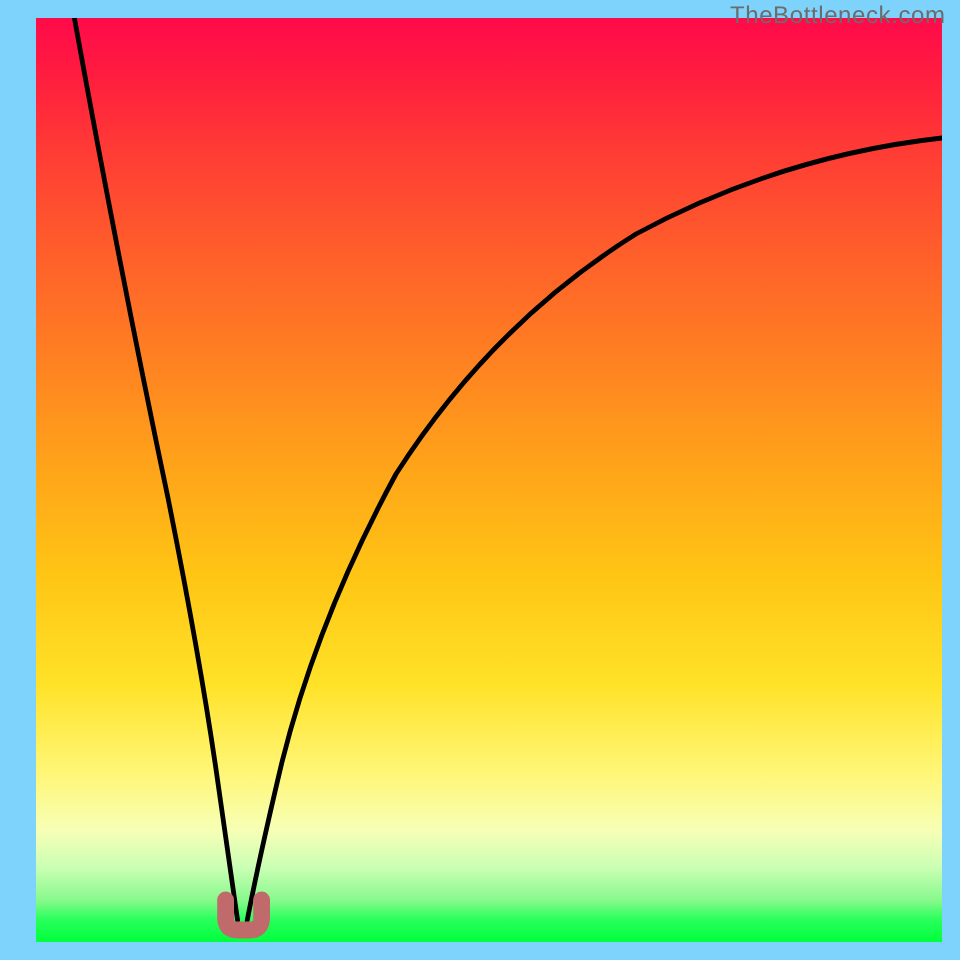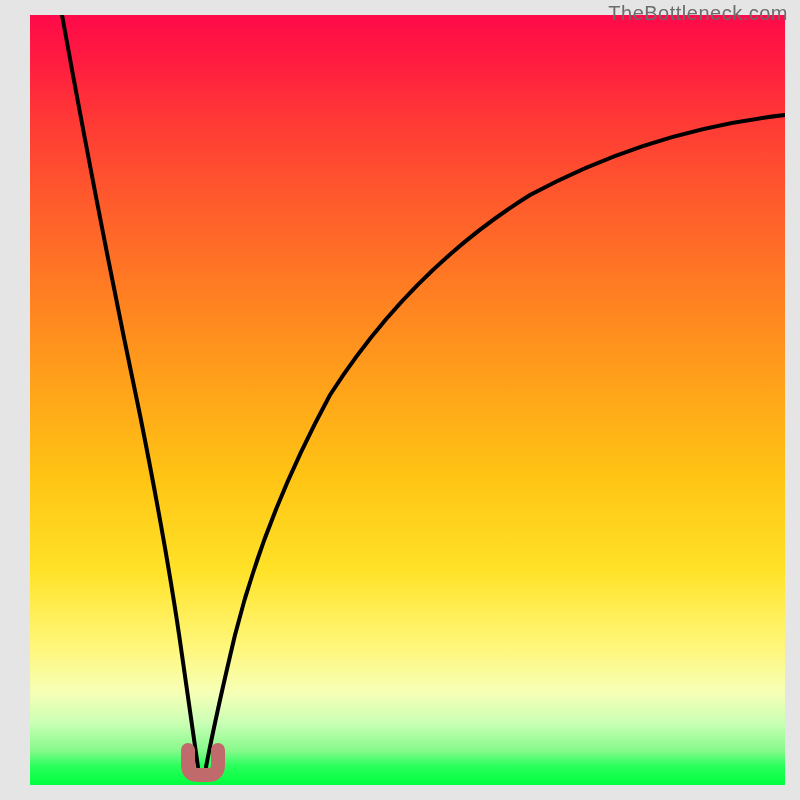--- a/index.html
+++ b/index.html
@@ -8,21 +8,21 @@
     width: 800px;
     height: 800px;
     overflow: hidden;
     background: #000;
     font-family: Arial, Helvetica, sans-serif;
   }
   .stage {
     position: relative;
     width: 800px;
     height: 800px;
-    background: #e5e5e5;
+    background: #7dd3fc;
   }
   .plot {
     position: absolute;
     left: 30px;
     top: 15px;
     width: 755px;
     height: 770px;
     overflow: hidden;
   }
   .gradient {

